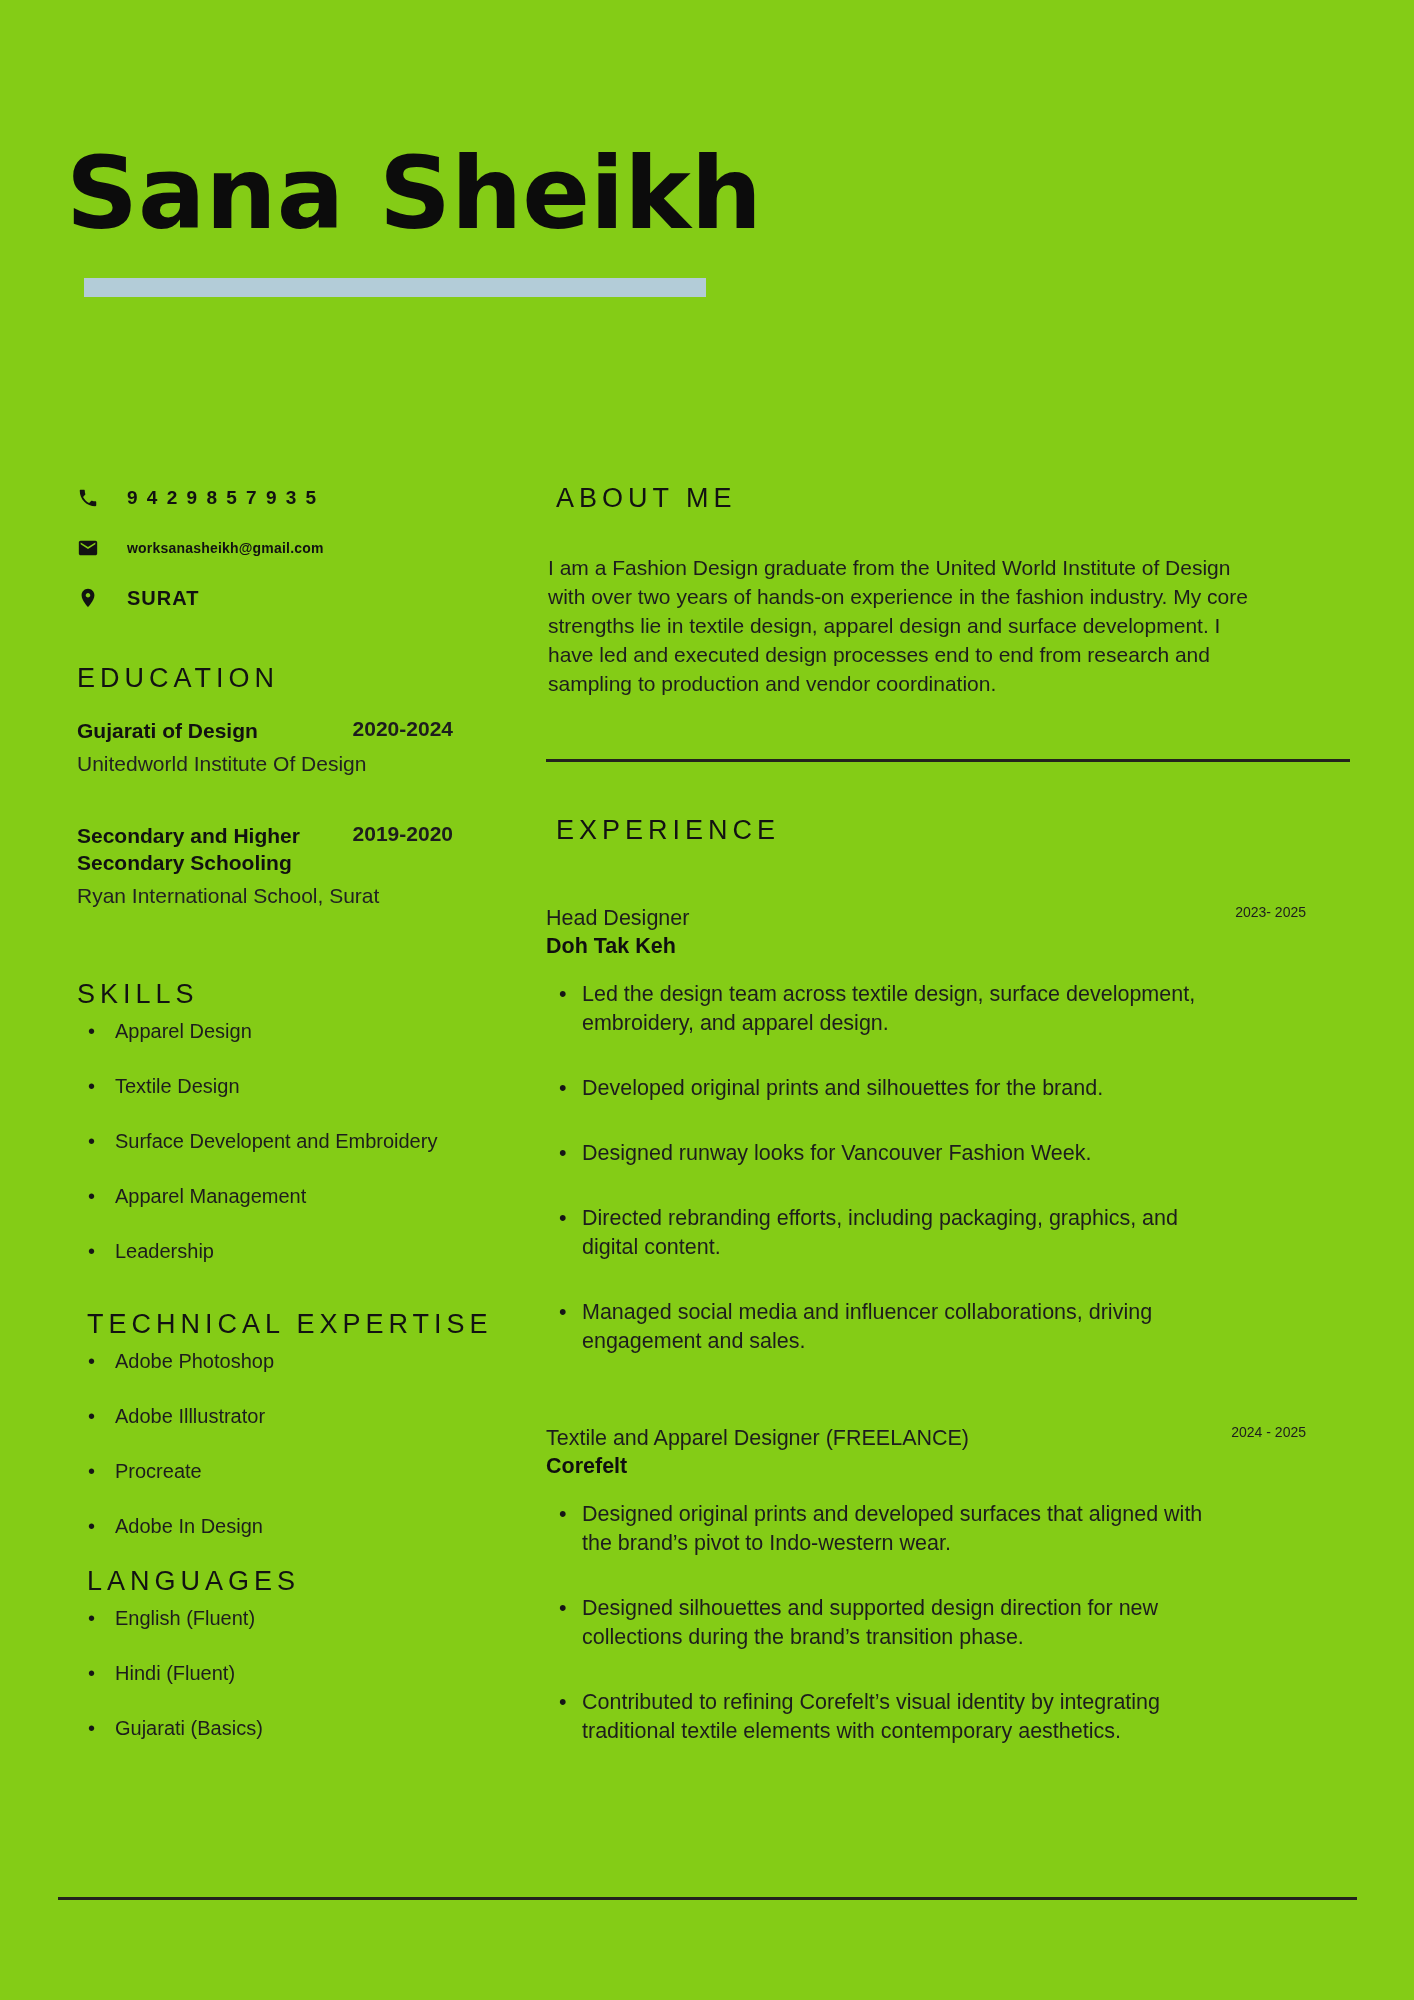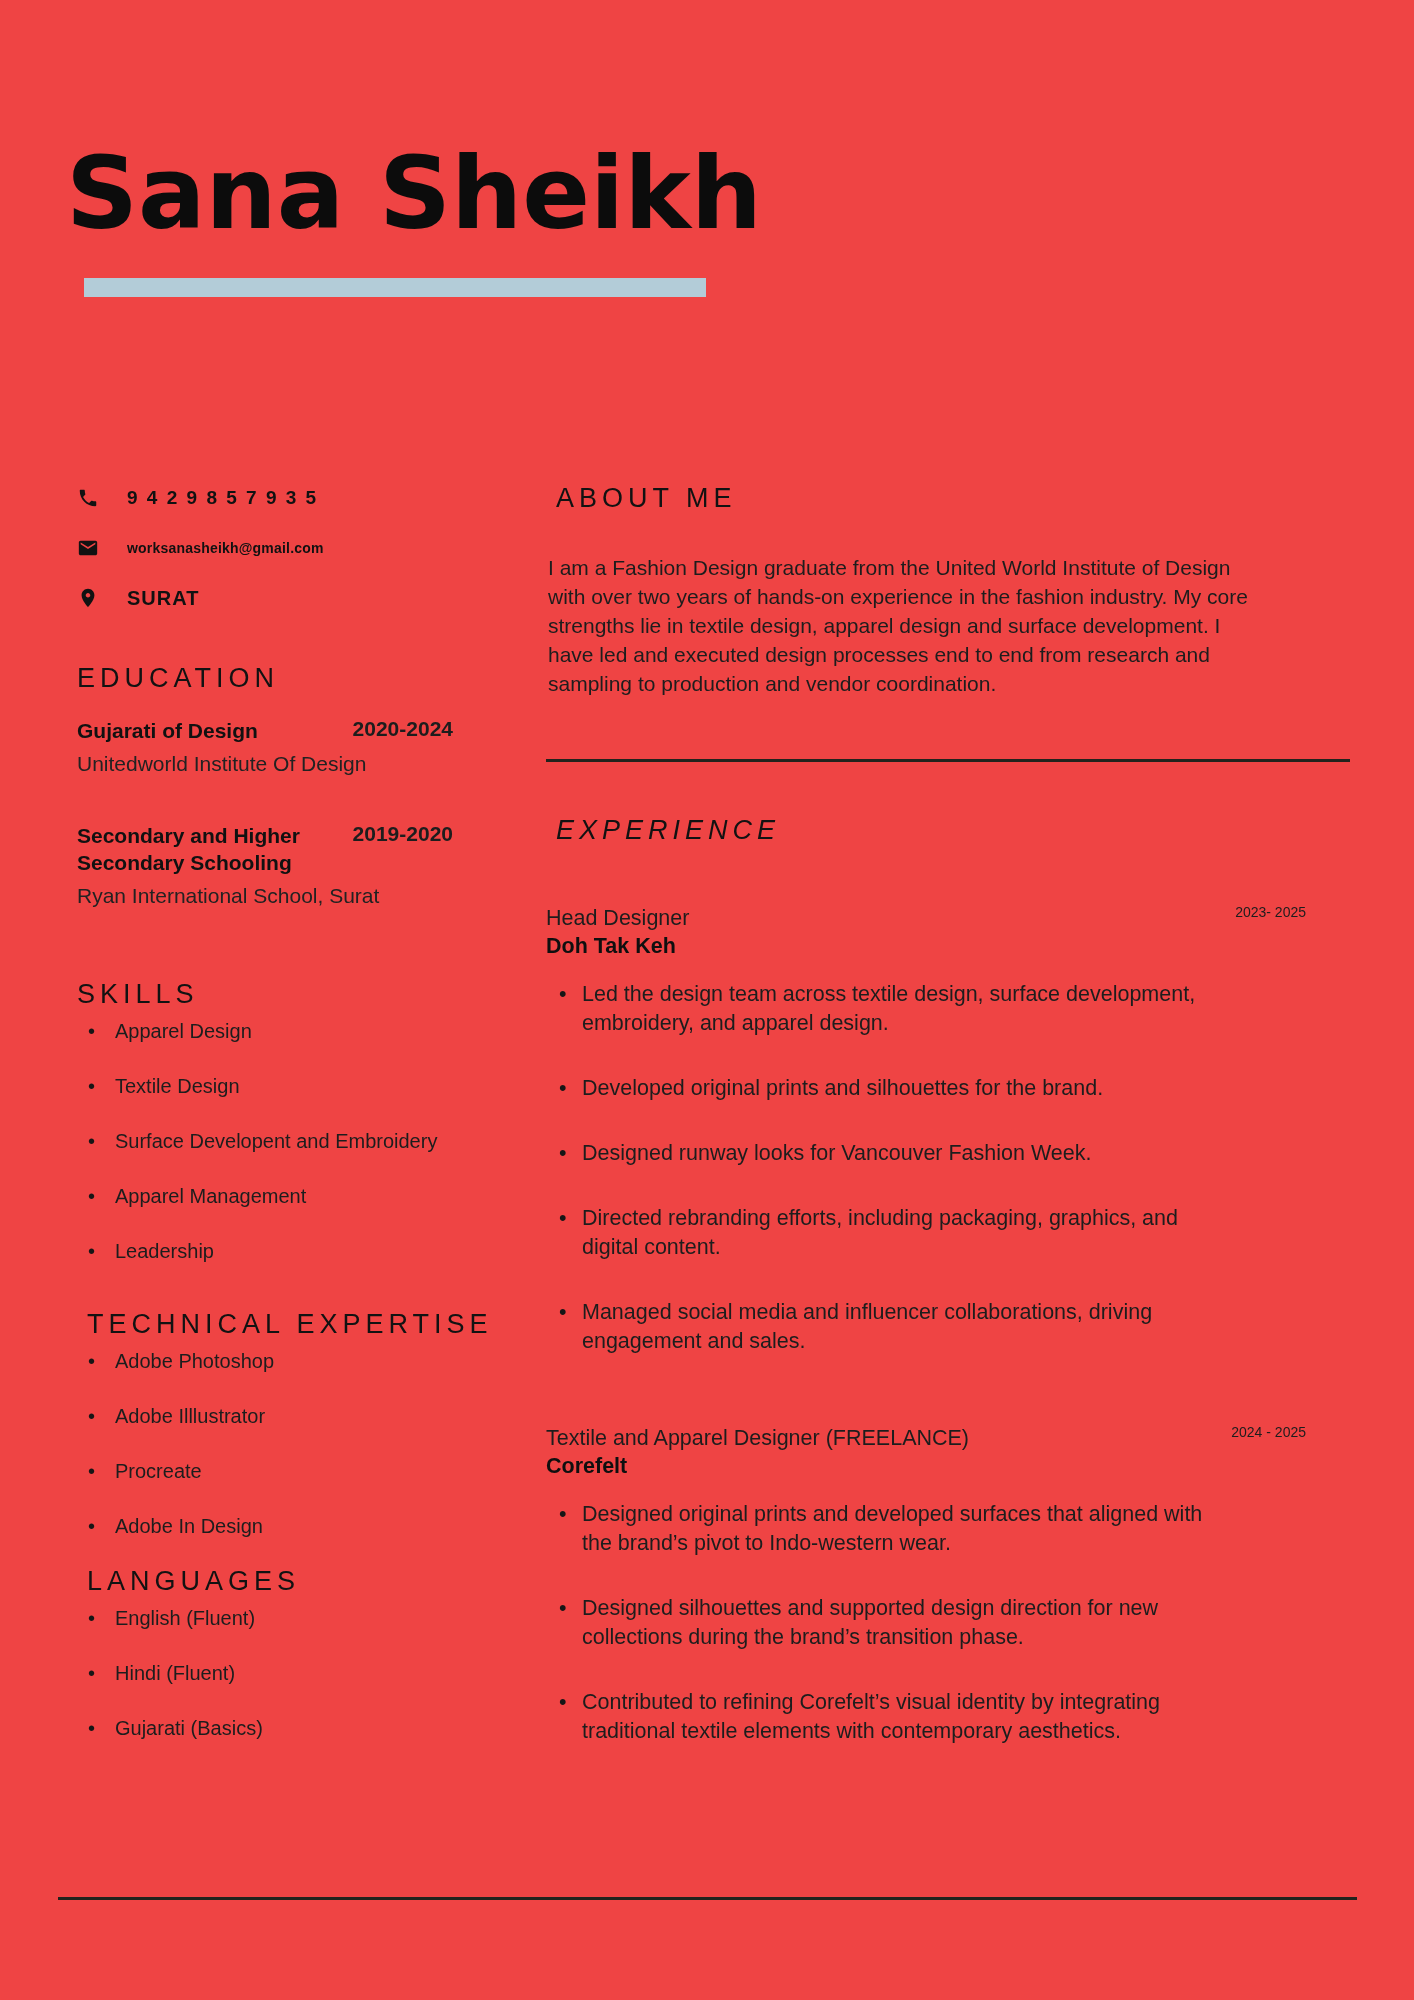--- a/index.html
+++ b/index.html
@@ -1,20 +1,20 @@
 <!DOCTYPE html>
 <html><head>
 <meta charset="utf-8">
 <style>
   * { box-sizing: border-box; margin: 0; padding: 0; }
   html,body { background:#e3e4da; }
   body { font-family:"Liberation Sans","DejaVu Sans",sans-serif; }
   .page {
     position:relative; width:1414px; height:2000px; margin:0 auto;
-    background:#ef4444; color:#1d1d1d; overflow:hidden; padding-top:148px;
+    background:#84cc16; color:#1d1d1d; overflow:hidden; padding-top:148px;
   }
   header { padding-left:66px; }
   .name {
     font-family:"DejaVu Sans",sans-serif; font-weight:700;
     font-size:100px; line-height:0.92; color:#0c0c0c; letter-spacing:0;
   }
   .accent-bar { margin-left:18px; margin-top:38px; width:622px; height:19px; background:#B3CCD8; }
 
   .columns { display:flex; gap:93px; padding:0 64px 0 77px; margin-top:188px; }
   .left  { flex:0 0 376px; width:376px; }
@@ -46,21 +46,21 @@
   .blist { list-style:none; margin-top:10px; }
   .left .blist { font-size:20px; }
   .left .blist li { position:relative; padding-left:38px; line-height:26px; margin-bottom:29px; }
   .blist li::before { content:"\2022"; position:absolute; left:11px; color:#161616; }
   #tech-heading { margin-top:47px; }
   #lang-heading { margin-top:17px; }
 
   
   .about { margin:41px 0 0 2px; font-size:21px; line-height:29px; max-width:712px; color:#1d1d1d; }
   .rule { margin-top:61px; border:none; border-top:3px solid #23231d; width:100%; }
-  #exp-heading { margin-top:55px;font-style:italic; }
+  #exp-heading { margin-top:55px; }
   .job { margin-top:60px; }
   .job.job2 { margin-top:68px; }
   .job-head { position:relative; padding-right:160px; font-size:21.5px; }
   .job-title { line-height:28px; color:#1d1d1d; }
   .job-company { font-weight:700; line-height:28px; color:#0f0f0f; }
   .job-dates { position:absolute; top:0; right:44px; font-size:14px; color:#1d1d1d; white-space:nowrap;text-align:right; }
   .right .blist { margin-top:20px; font-size:21.5px; }
   .right .blist li { position:relative; padding-left:36px; line-height:29px; margin-bottom:36px; max-width:685px; }
   .right .blist li::before { left:13px; }
 

